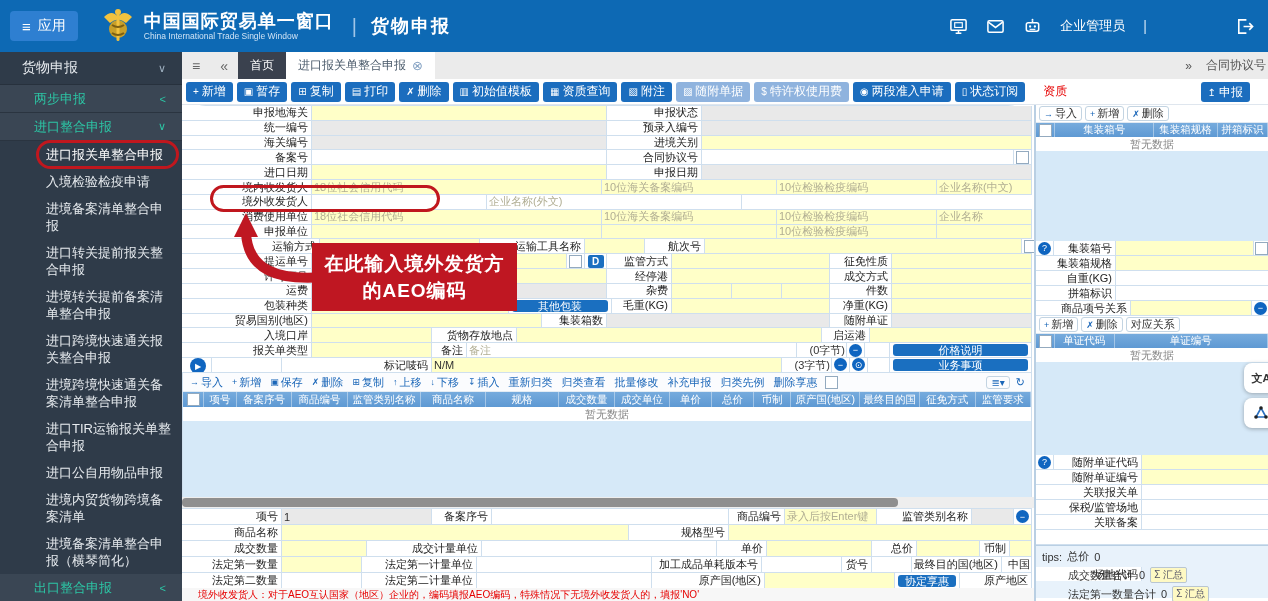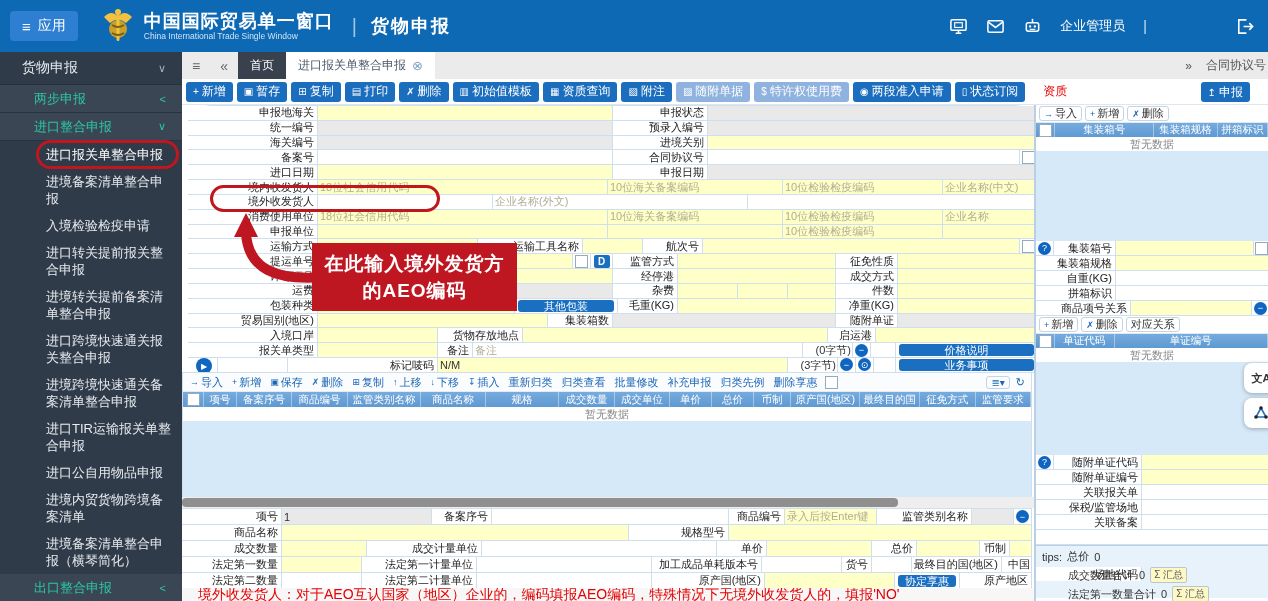--- a/index.html
+++ b/index.html
@@ -37,21 +37,21 @@
   .tab .x{color:#7f9ec0;font-size:13px;}
   .tab-right{margin-left:auto;display:flex;align-items:center;gap:14px;padding-right:2px;color:#555;}
   
   .toolbar{position:absolute;left:182px;top:79px;width:1086px;height:26px;background:#fff;display:flex;align-items:center;padding-left:4px;box-sizing:border-box;border-bottom:1px solid #dfe6ee;}
   .tbtn{background:#1b6dbe;color:#fff;border-radius:3px;height:20px;display:flex;align-items:center;gap:3px;padding:0 7px;margin-right:4px;font-size:12px;cursor:pointer;white-space:nowrap;}
   .tbtn .ic{font-size:10px;}
   .tbtn.dis{background:#8fb3de;}
   .qual{color:#e60000;font-size:12px;margin-left:14px;}
   .decl{position:absolute;right:14px;top:3px;}
   
-  .formgrid{position:absolute;left:188px;top:105px;width:850px;height:325px;border-top:1px solid #cfdfee;box-sizing:border-box;background:#fff;border-radius:24px;}
+  .formgrid{position:absolute;left:182px;top:105px;width:850px;height:325px;border-top:1px solid #cfdfee;box-sizing:border-box;background:#fff;border-radius:24px;}
   .frow{display:flex;height:14.83px;box-sizing:border-box;border-bottom:1px solid #cfdfee;}
   .cell{height:100%;box-sizing:border-box;border-right:1px solid #cfdfee;display:flex;align-items:center;overflow:hidden;}
   .cl{justify-content:flex-end;padding-right:3px;font-size:11px;color:#222;white-space:nowrap;background:#fff;}
   .ci span{font-size:11px;white-space:nowrap;padding-left:2px;color:#333;}
   .ci .ph{color:#b1ae93;}
   .bg-y{background:#ffffc8;}.bg-g{background:#e9e9e9;}.bg-w{background:#fff;}
   .tcell{justify-content:flex-end;font-size:11px;color:#333;white-space:nowrap;padding-right:1px;}
   .scell{background:#fff;}
   .cbx{width:11px;height:11px;border:1px solid #93aabf;background:#fff;margin:auto;}
   .dchip{width:16px;height:13px;background:#1a6fc0;color:#fff;font-size:10px;font-weight:bold;border-radius:2px;display:flex;align-items:center;justify-content:center;margin:auto;cursor:pointer;}
@@ -67,21 +67,21 @@
   .gmenu{border:1px solid #c3d4e2;border-radius:3px;padding:0 4px;font-size:10px;color:#1a66b8;cursor:pointer;}
   .ghead{height:15px;display:flex;background:linear-gradient(#76abdd,#5e99d3);color:#fff;font-size:10.5px;}
   .ghead .gc{display:flex;align-items:center;justify-content:center;border-right:1px solid rgba(255,255,255,.4);overflow:hidden;white-space:nowrap;}
   .gnodata{height:14px;display:flex;align-items:center;justify-content:center;font-size:11px;color:#888;}
   .gempty{height:76px;background:#d6e9f8;}
   .hscroll{position:absolute;left:182px;top:497px;width:852px;height:11px;background:#eee;}
   .hthumb{width:84%;height:9px;margin-top:1px;background:#8f8f8f;border-radius:4px;cursor:pointer;}
   
   .detail{position:absolute;left:182px;top:508px;width:850px;background:#fff;border-top:1px solid #cfdfee;box-sizing:border-box;}
   .detail .frow{height:16px;}
-  .footnote{position:absolute;left:182px;top:588px;width:852px;height:13px;background:#f7f7f7;color:#e60000;font-size:14px;display:flex;align-items:center;padding-left:16px;box-sizing:border-box;white-space:nowrap;overflow:hidden;}
+  .footnote{position:absolute;left:182px;top:588px;width:852px;height:13px;background:#f7f7f7;color:#e60000;font-size:10px;display:flex;align-items:center;padding-left:16px;box-sizing:border-box;white-space:nowrap;overflow:hidden;}
   
   .rpanel{position:absolute;left:1034px;top:105px;width:234px;height:496px;border-left:2px solid #b9cfe3;background:#fff;box-sizing:border-box;overflow:hidden;}
   .prow{display:flex;height:15px;box-sizing:border-box;border-bottom:1px solid #cfdfee;}
   .pbtns{display:flex;align-items:center;height:17px;gap:3px;padding-left:3px;border-bottom:1px solid #e0e9f2;}
   .pbtn{display:flex;align-items:center;gap:2px;font-size:11px;color:#333;border:1px solid #c3d4e2;border-radius:3px;padding:0 4px;height:13px;cursor:pointer;background:#fff;white-space:nowrap;}
   .pbtn .ic{color:#1a66b8;font-size:9px;}
   .phead{height:14px;display:flex;background:linear-gradient(#76abdd,#5e99d3);color:#fff;font-size:10.5px;}
   .phead .gc{display:flex;align-items:center;justify-content:center;border-right:1px solid rgba(255,255,255,.4);overflow:hidden;white-space:nowrap;}
   .pempty1{height:90px;background:#d6e9f8;}
   .pempty2{height:93px;background:#d6e9f8;}
@@ -156,22 +156,22 @@
     <div id="side-list">
         <div class="sgroup">
           <span>两步申报</span>
           <span class="chev" style="color: rgb(44, 198, 165);">&lt;</span>
         </div>
         <div class="sgroup">
           <span>进口整合申报</span>
           <span class="chev" style="color: rgb(44, 198, 165);">∨</span>
         </div>
         <div class="sitem active"><span>进口报关单整合申报</span><div class="red-ellipse"></div></div>
+        <div class="sitem"><span>入境检验检疫申请</span></div>
         <div class="sitem"><span>进境备案清单整合申报</span></div>
-        <div class="sitem"><span>入境检验检疫申请</span></div>
         <div class="sitem"><span>进口转关提前报关整合申报</span></div>
         <div class="sitem"><span>进境转关提前备案清单整合申报</span></div>
         <div class="sitem"><span>进口跨境快速通关报关整合申报</span></div>
         <div class="sitem"><span>进境跨境快速通关备案清单整合申报</span></div>
         <div class="sitem"><span>进口TIR运输报关单整合申报</span></div>
         <div class="sitem"><span>进口公自用物品申报</span></div>
         <div class="sitem"><span>进境内贸货物跨境备案清单</span></div>
         <div class="sitem"><span>进境备案清单整合申报（横琴简化）</span></div>
         <div class="sgroup">
           <span>出口整合申报</span>
@@ -328,21 +328,21 @@
       <div class="frow">
         <div class="cell cl" style="flex: 0 0 130px; width: 130px;">申报单位</div>
         <div class="cell ci bg-y" style="flex: 0 0 290px; width: 290px;"></div>
         <div class="cell ci bg-y" style="flex: 0 0 175px; width: 175px;"></div>
         <div class="cell ci bg-y" style="flex: 0 0 160px; width: 160px;">
           <span class="ph">10位检验检疫编码</span>
         </div>
         <div class="cell ci bg-y" style="flex: 0 0 95px; width: 95px;"></div>
       </div>
       <div class="frow">
-        <div class="cell cl" style="flex: 0 0 130px; width: 130px;">运输方式</div>
+        <div class="cell cl" style="flex: 0 0 130px; width: 130px; margin-left: 8px;">运输方式</div>
         <div class="cell ci bg-y" style="flex: 0 0 160px; width: 160px;"></div>
         <div class="cell cl" style="flex: 0 0 105px; width: 105px;">运输工具名称</div>
         <div class="cell ci bg-y" style="flex: 0 0 60px; width: 60px;"></div>
         <div class="cell cl" style="flex: 0 0 60px; width: 60px;">航次号</div>
         <div class="cell ci bg-y" style="flex: 0 0 317px; width: 317px;"></div>
         <div class="cell" style="flex: 0 0 18px; width: 18px;">
           <span class="cbx"></span>
         </div>
       </div>
       <div class="frow">

